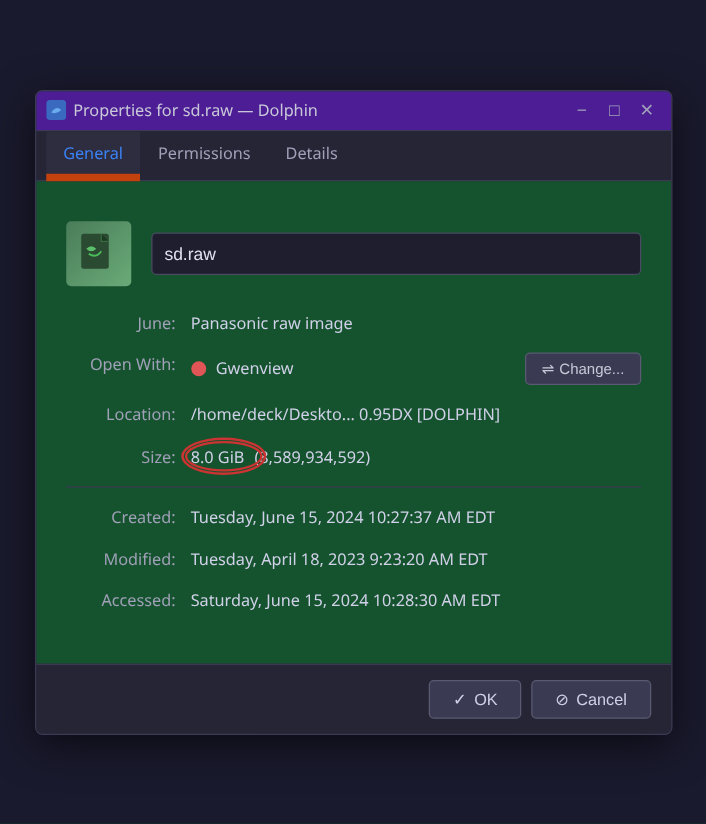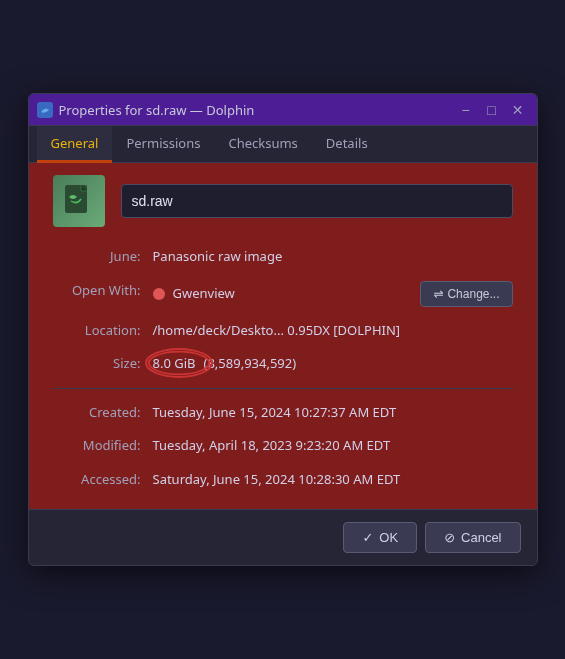--- a/index.html
+++ b/index.html
@@ -78,28 +78,28 @@
     .tab {
       padding: 8px 14px;
       font-size: 13px;
       color: #a0a0b8;
       cursor: pointer;
       border-bottom: 2px solid transparent;
       margin-bottom: -1px;
     }
 
     .tab.active {
-      color: #eab308;
-      border-bottom: 3px solid #c2410c;
+      color: #3b82f6;
+      border-bottom: 6px solid #c2410c;
       background: #2d2d3f;
     }
 
     .content {
-      padding: 12px 24px;
-      background: #7f1d1d;
+      padding: 32px 24px;
+      background: #14532d;
     }
 
     .file-header {
       display: flex;
       align-items: center;
       gap: 16px;
       margin-bottom: 20px;
     }
 
     .file-icon {
@@ -250,21 +250,20 @@
     <div class="titlebar-buttons">
       <button class="titlebar-btn">−</button>
       <button class="titlebar-btn">□</button>
       <button class="titlebar-btn">✕</button>
     </div>
   </div>
 
   <div class="tabs">
     <div class="tab active">General</div>
     <div class="tab">Permissions</div>
-    <div class="tab">Checksums</div>
     <div class="tab">Details</div>
   </div>
 
   <div class="content">
 
     <div class="file-header">
       <div class="file-icon">
         <svg viewBox="0 0 36 36">
           <rect x="4" y="2" width="22" height="28" rx="2" fill="#2a4a32"></rect>
           <path d="M20 2 L26 8 L20 8 Z" fill="#1a3a22"></path>

